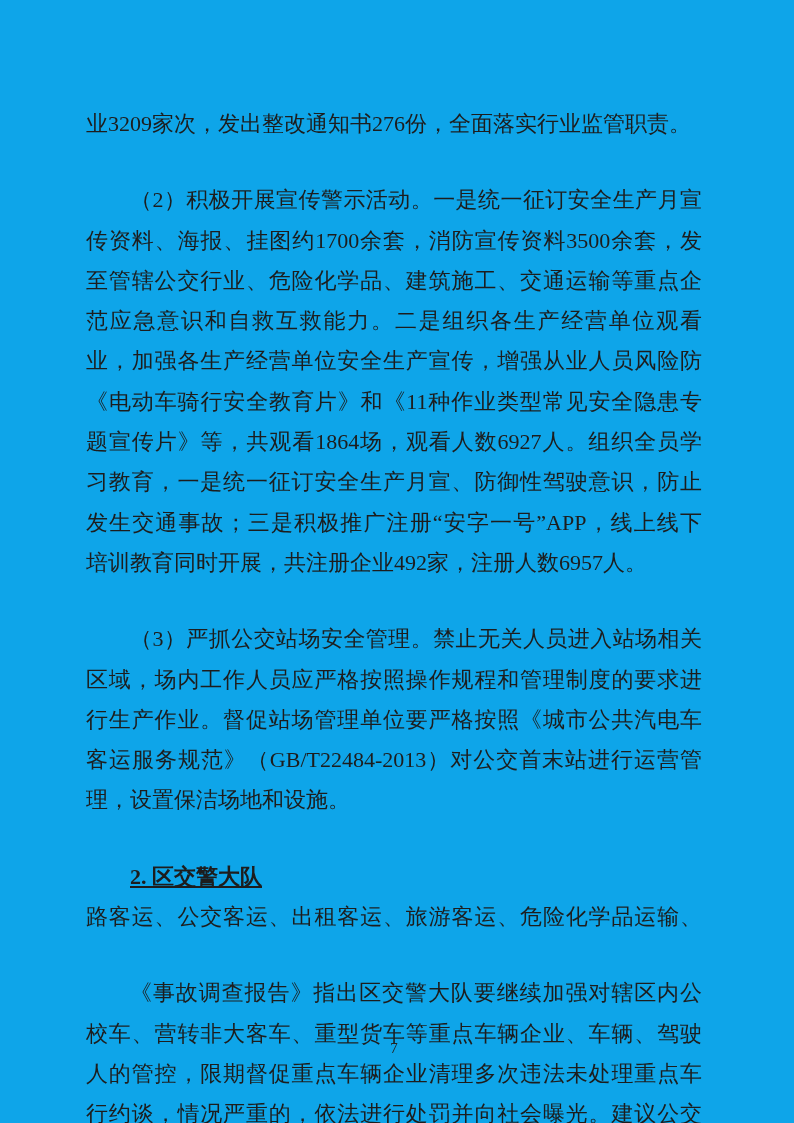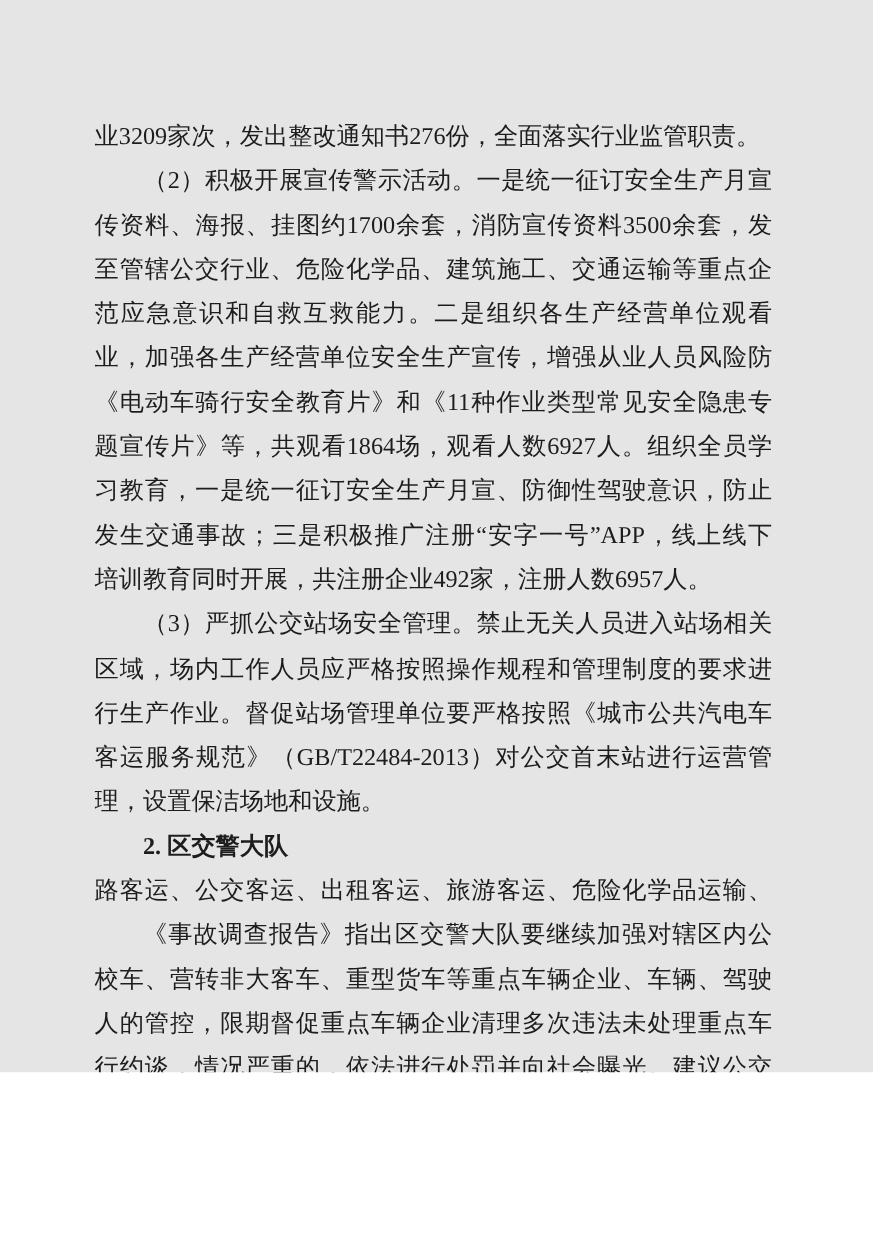--- a/index.html
+++ b/index.html
@@ -3,22 +3,22 @@
 <meta charset="utf-8">
 <style>
   html, body {
     margin: 0;
     padding: 0;
     background: #ffffff;
   }
   .page {
     position: relative;
     width: 794px;
-    height: 975px;
-    background: #e5e5e5;
+    height: 1123px;
+    background: #0ea5e9;
     overflow: hidden;
     font-family: "Liberation Serif", "DejaVu Serif", serif;
     color: #1d1d1d;
   }
   .text-block {
     position: absolute;
     left: 86px;
     top: 104px;
     width: 616px;
   }
@@ -29,23 +29,25 @@
     text-align: justify;
     text-align-last: justify;
     overflow: hidden;
     white-space: normal;
   }
   .line.end {
     text-align-last: auto;
   }
   .line.indent {
     padding-left: 44px;
+    margin-top: 36px;
   }
   .line.bold {
     font-weight: bold;
+    text-decoration: underline;
   }
   .page-number {
     position: absolute;
     left: 86px;
     top: 1038px;
     width: 616px;
     text-align: center;
     font-size: 15px;
     line-height: 20px;
     color: #222222;

